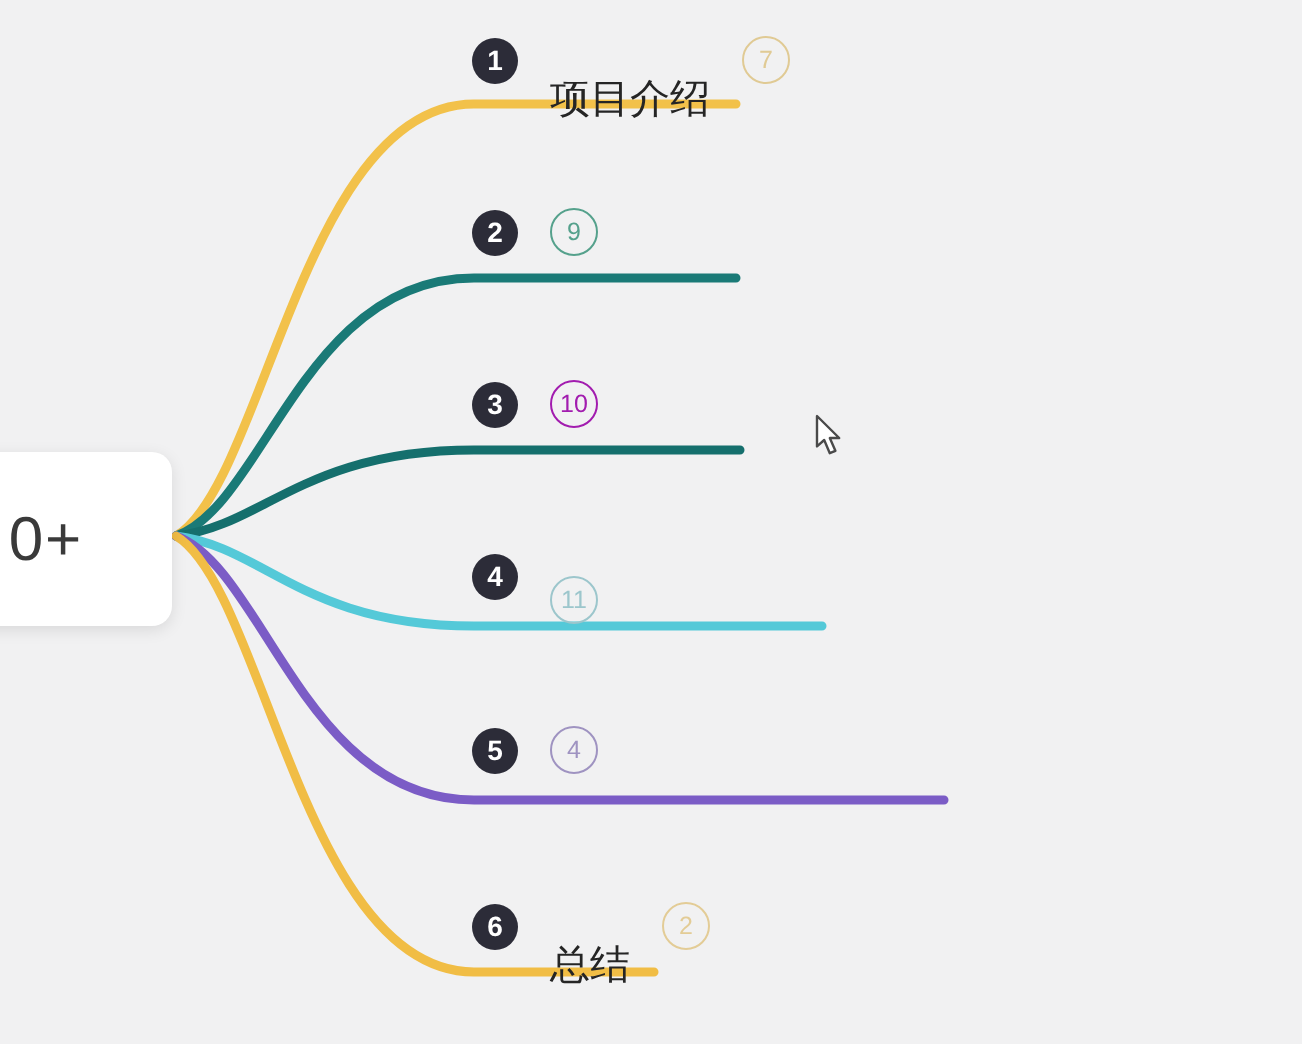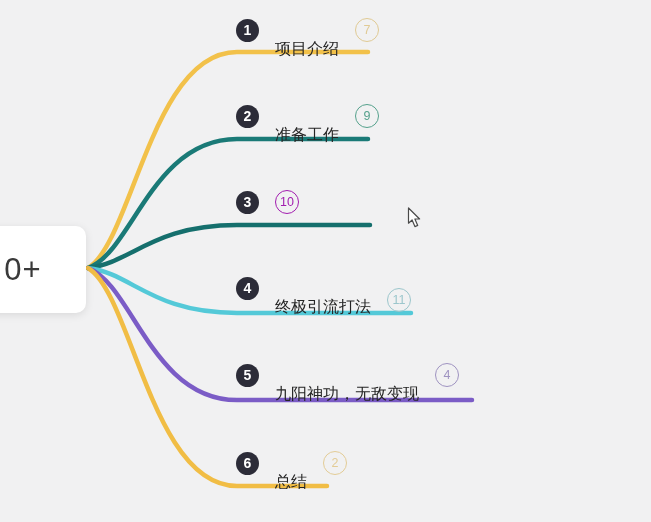--- a/index.html
+++ b/index.html
@@ -23,21 +23,21 @@
     position:absolute;height:32px;display:flex;align-items:center;gap:16px;
     z-index:3;white-space:nowrap;
   }
   .num-disc{
     width:23px;height:23px;border-radius:50%;
     background:#2c2c38;color:#ffffff;
     display:flex;align-items:center;justify-content:center;
     font-size:14px;font-weight:bold;flex:0 0 auto;
   }
   .topic-label{
-    font-size:16px;color:#252525;font-weight:500;margin-top:39px;
+    font-size:20px;color:#252525;font-weight:500;margin-top:39px;
   }
   .count-badge{
     width:24px;height:24px;border-radius:50%;
     border:1.5px solid currentColor;
     display:flex;align-items:center;justify-content:center;
     font-size:12.5px;flex:0 0 auto;box-sizing:border-box;
   }
   .cursor{position:absolute;z-index:5;}
 </style>
 </head>
@@ -56,35 +56,32 @@
   <span class="node-text">0+</span>
 </div>
 
 <div class="branch-row" style="left: 236px; top: 14px;">
   <span class="num-disc">1</span>
   <span class="topic-label">项目介绍</span>
   <span class="count-badge" style="color: rgb(224, 202, 148);">7</span>
 </div>
 <div class="branch-row" style="left: 236px; top: 100px;">
   <span class="num-disc">2</span>
-  <span class="topic-label">准备工作</span>
   <span class="count-badge" style="color: rgb(85, 161, 140);">9</span>
 </div>
 <div class="branch-row" style="left: 236px; top: 186px;">
   <span class="num-disc">3</span>
   <span class="count-badge" style="color: #a21caf;">10</span>
 </div>
 <div class="branch-row" style="left: 236px; top: 272px;">
   <span class="num-disc">4</span>
-  <span class="topic-label">终极引流打法</span>
   <span class="count-badge" style="color: rgb(156, 198, 204); margin-top: 24px;">11</span>
 </div>
 <div class="branch-row" style="left: 236px; top: 359px;">
   <span class="num-disc">5</span>
-  <span class="topic-label">九阳神功，无敌变现</span>
   <span class="count-badge" style="color: rgb(159, 147, 193);">4</span>
 </div>
 <div class="branch-row" style="left: 236px; top: 447px;">
   <span class="num-disc">6</span>
   <span class="topic-label">总结</span>
   <span class="count-badge" style="color: rgb(227, 204, 150);">2</span>
 </div>
 
 <svg class="cursor" width="16" height="22" viewBox="0 0 16 22" style="left: 407px; top: 207px;">
   <path d="M1.5 1 L1.5 16.2 L5.1 13 L7.9 19.6 L10.7 18.4 L7.9 12 L12.6 12 Z" fill="#ffffff" stroke="#4a4a4a" stroke-width="1.2" stroke-linejoin="round"></path>

